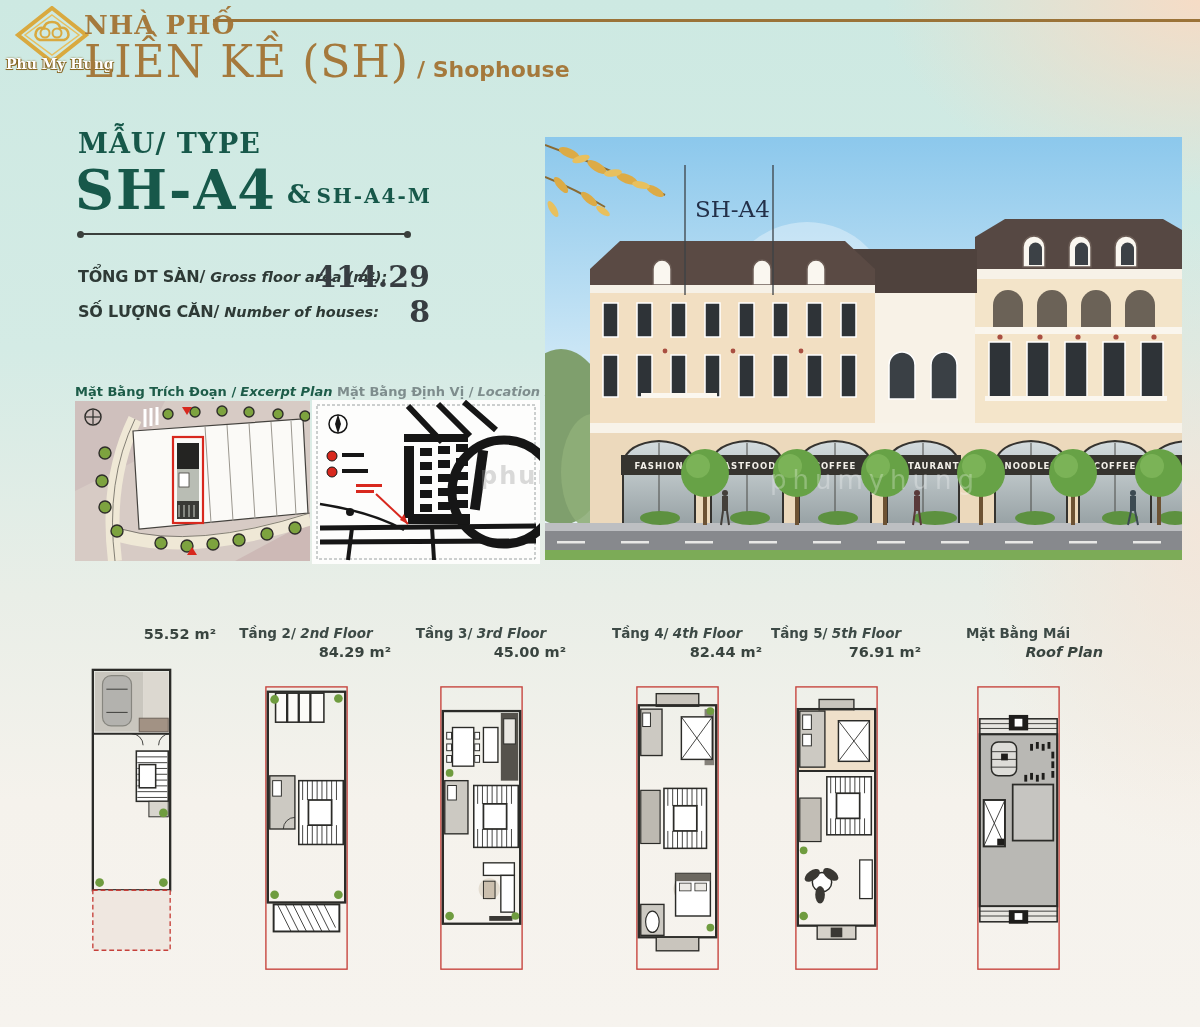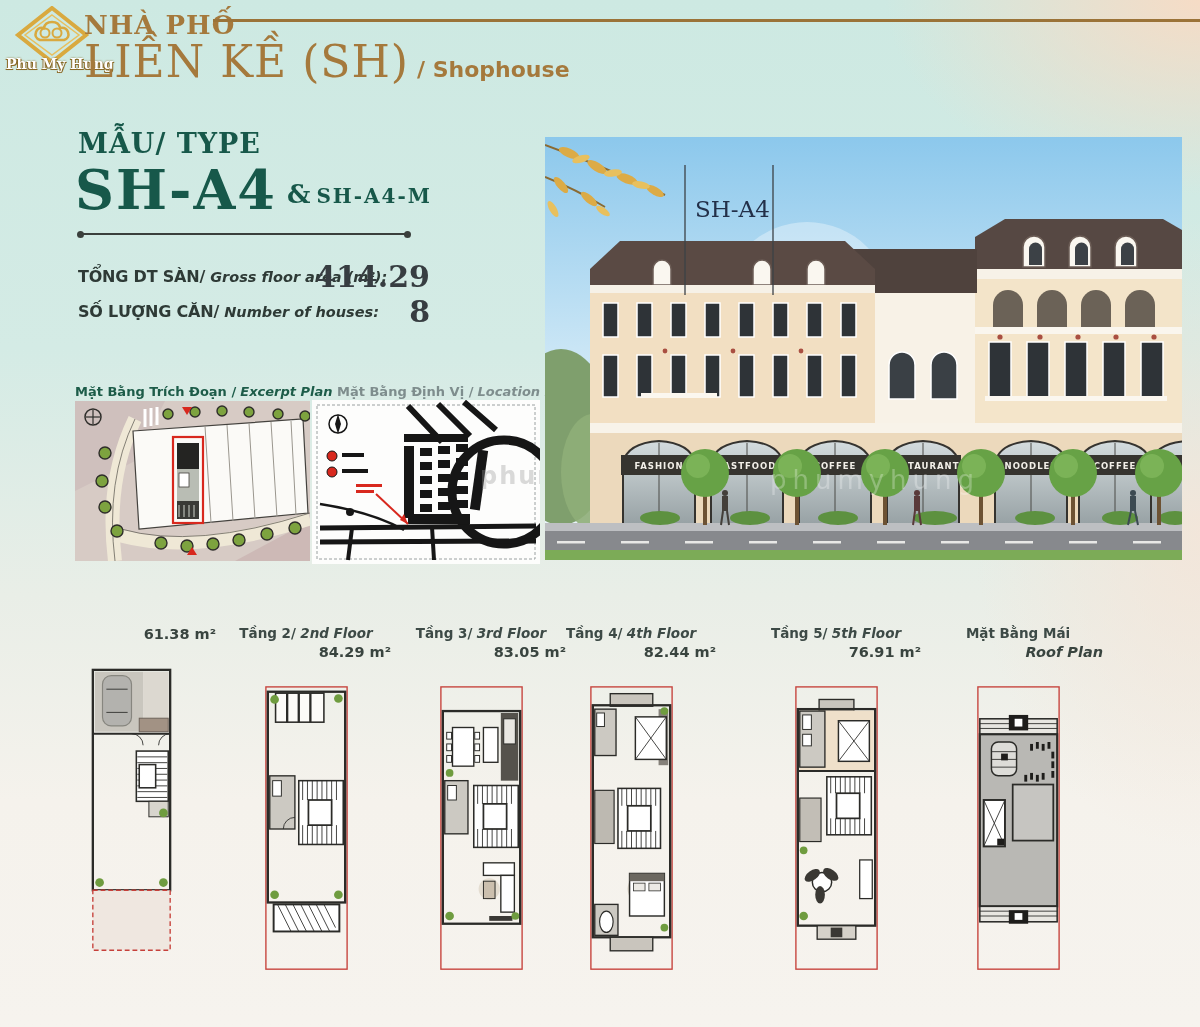--- a/index.html
+++ b/index.html
@@ -48,21 +48,21 @@
   .render{position:absolute;left:545px;top:137px;display:block;}
   .serif{font-family:"DejaVu Serif",serif;}
   
   .floor{position:absolute;top:624px;width:170px;text-align:center;color:#3d4a46;}
   .floor .cap{font-size:13.5px;line-height:1.35;}
   .floor .cap .vn{font-weight:600;}
   .floor .cap .en{font-style:italic;font-weight:600;}
   .floor .area{font-size:14.5px;font-weight:bold;margin-top:2px;color:#39443f;text-align:right;}
   .floor .area.italic{font-style:italic;font-weight:600;}
   .floor svg{margin-top:24px;}
-  .f0{left:46px}.f1{left:221px}.f2{left:396px}.f3{left:546px}.f4{left:751px}.f5{left:933px}
+  .f0{left:46px}.f1{left:221px}.f2{left:396px}.f3{left:592px}.f4{left:751px}.f5{left:933px}
   
   .wall{fill:none;stroke:#2b2b28;stroke-width:2.4;}
   .thin{stroke:#2b2b28;stroke-width:.9;}
   .red{fill:none;stroke:#c6403a;stroke-width:1.4;}
 </style>
 </head>
 <body>
 
 <div class="page">
 
@@ -466,21 +466,21 @@
         <ellipse cx="68" cy="36" rx="9" ry="3.6" transform="rotate(-8 68 36)"></ellipse>
         <ellipse cx="96" cy="48" rx="9" ry="3.6" transform="rotate(12 96 48)"></ellipse>
         <ellipse cx="8" cy="72" rx="9" ry="3.6" transform="rotate(60 8 72)"></ellipse>
         <ellipse cx="58" cy="74" rx="8" ry="3.2" transform="rotate(34 58 74)"></ellipse>
       </g>
     </g>
     <text x="330" y="352" text-anchor="middle" font-size="26" letter-spacing="6" fill="rgba(255,255,255,.28)">phumyhung</text>
   </svg>
 
   <div class="floor f0">
-    <div class="area">61.38 m²</div>
+    <div class="area">55.52 m²</div>
     <svg width="97" height="290" viewBox="0 0 100 300">
       <rect x="10" y="4" width="80" height="228" fill="#f2ede5" class="wall"></rect>
       <rect x="12" y="6" width="50" height="62" fill="#c9c6be"></rect>
       <rect x="62" y="6" width="26.5" height="62" fill="#dcd8d0"></rect>
       <rect x="20" y="10" width="30" height="52" rx="9" fill="#b3b2ae" stroke="#87867f" stroke-width="1.2"></rect>
       <line x1="24" y1="24" x2="46" y2="24" class="thin"></line>
         <line x1="24" y1="48" x2="46" y2="48" class="thin"></line>
       <rect x="58" y="54" width="30" height="14" fill="#a29284" stroke="#6c6158" stroke-width="1"></rect>
       <line x1="10" y1="70" x2="90" y2="70" stroke="#2b2b28" stroke-width="2"></line>
       <path d="M50 70 a12 12 0 0 1 12 12 M90 70 a12 12 0 0 0 -12 12" fill="none" class="thin"></path>
@@ -556,21 +556,21 @@
           <line x1="44" y1="228" x2="58" y2="256"></line>
           <line x1="52" y1="228" x2="66" y2="256"></line>
           <line x1="60" y1="228" x2="74" y2="256"></line>
           <line x1="68" y1="228" x2="80" y2="252"></line>
         </g>
     </svg>
   </div>
 
   <div class="floor f2">
     <div class="cap"><span class="vn">Tầng 3/</span> <span class="en">3rd Floor</span></div>
-    <div class="area">83.05 m²</div>
+    <div class="area">45.00 m²</div>
     <svg width="97" height="290" viewBox="0 0 100 300">
       <rect x="8" y="3" width="84" height="292" class="red"></rect>
       <rect x="10" y="28" width="80" height="220" fill="#f3eee6" class="wall"></rect>
       <rect x="70" y="30" width="18" height="70" fill="#55524c"></rect>
       <rect x="73" y="36" width="12" height="26" fill="#e9e7e2" stroke="#2b2b28" stroke-width="1"></rect>
       <rect x="20" y="45" width="22" height="40" fill="#fff" stroke="#2b2b28" stroke-width="1.4"></rect>
       <g fill="#fff" stroke="#2b2b28" stroke-width="1">
           <rect x="14" y="50" width="5" height="7"></rect>
           <rect x="14" y="62" width="5" height="7"></rect>
           <rect x="14" y="74" width="5" height="7"></rect>

